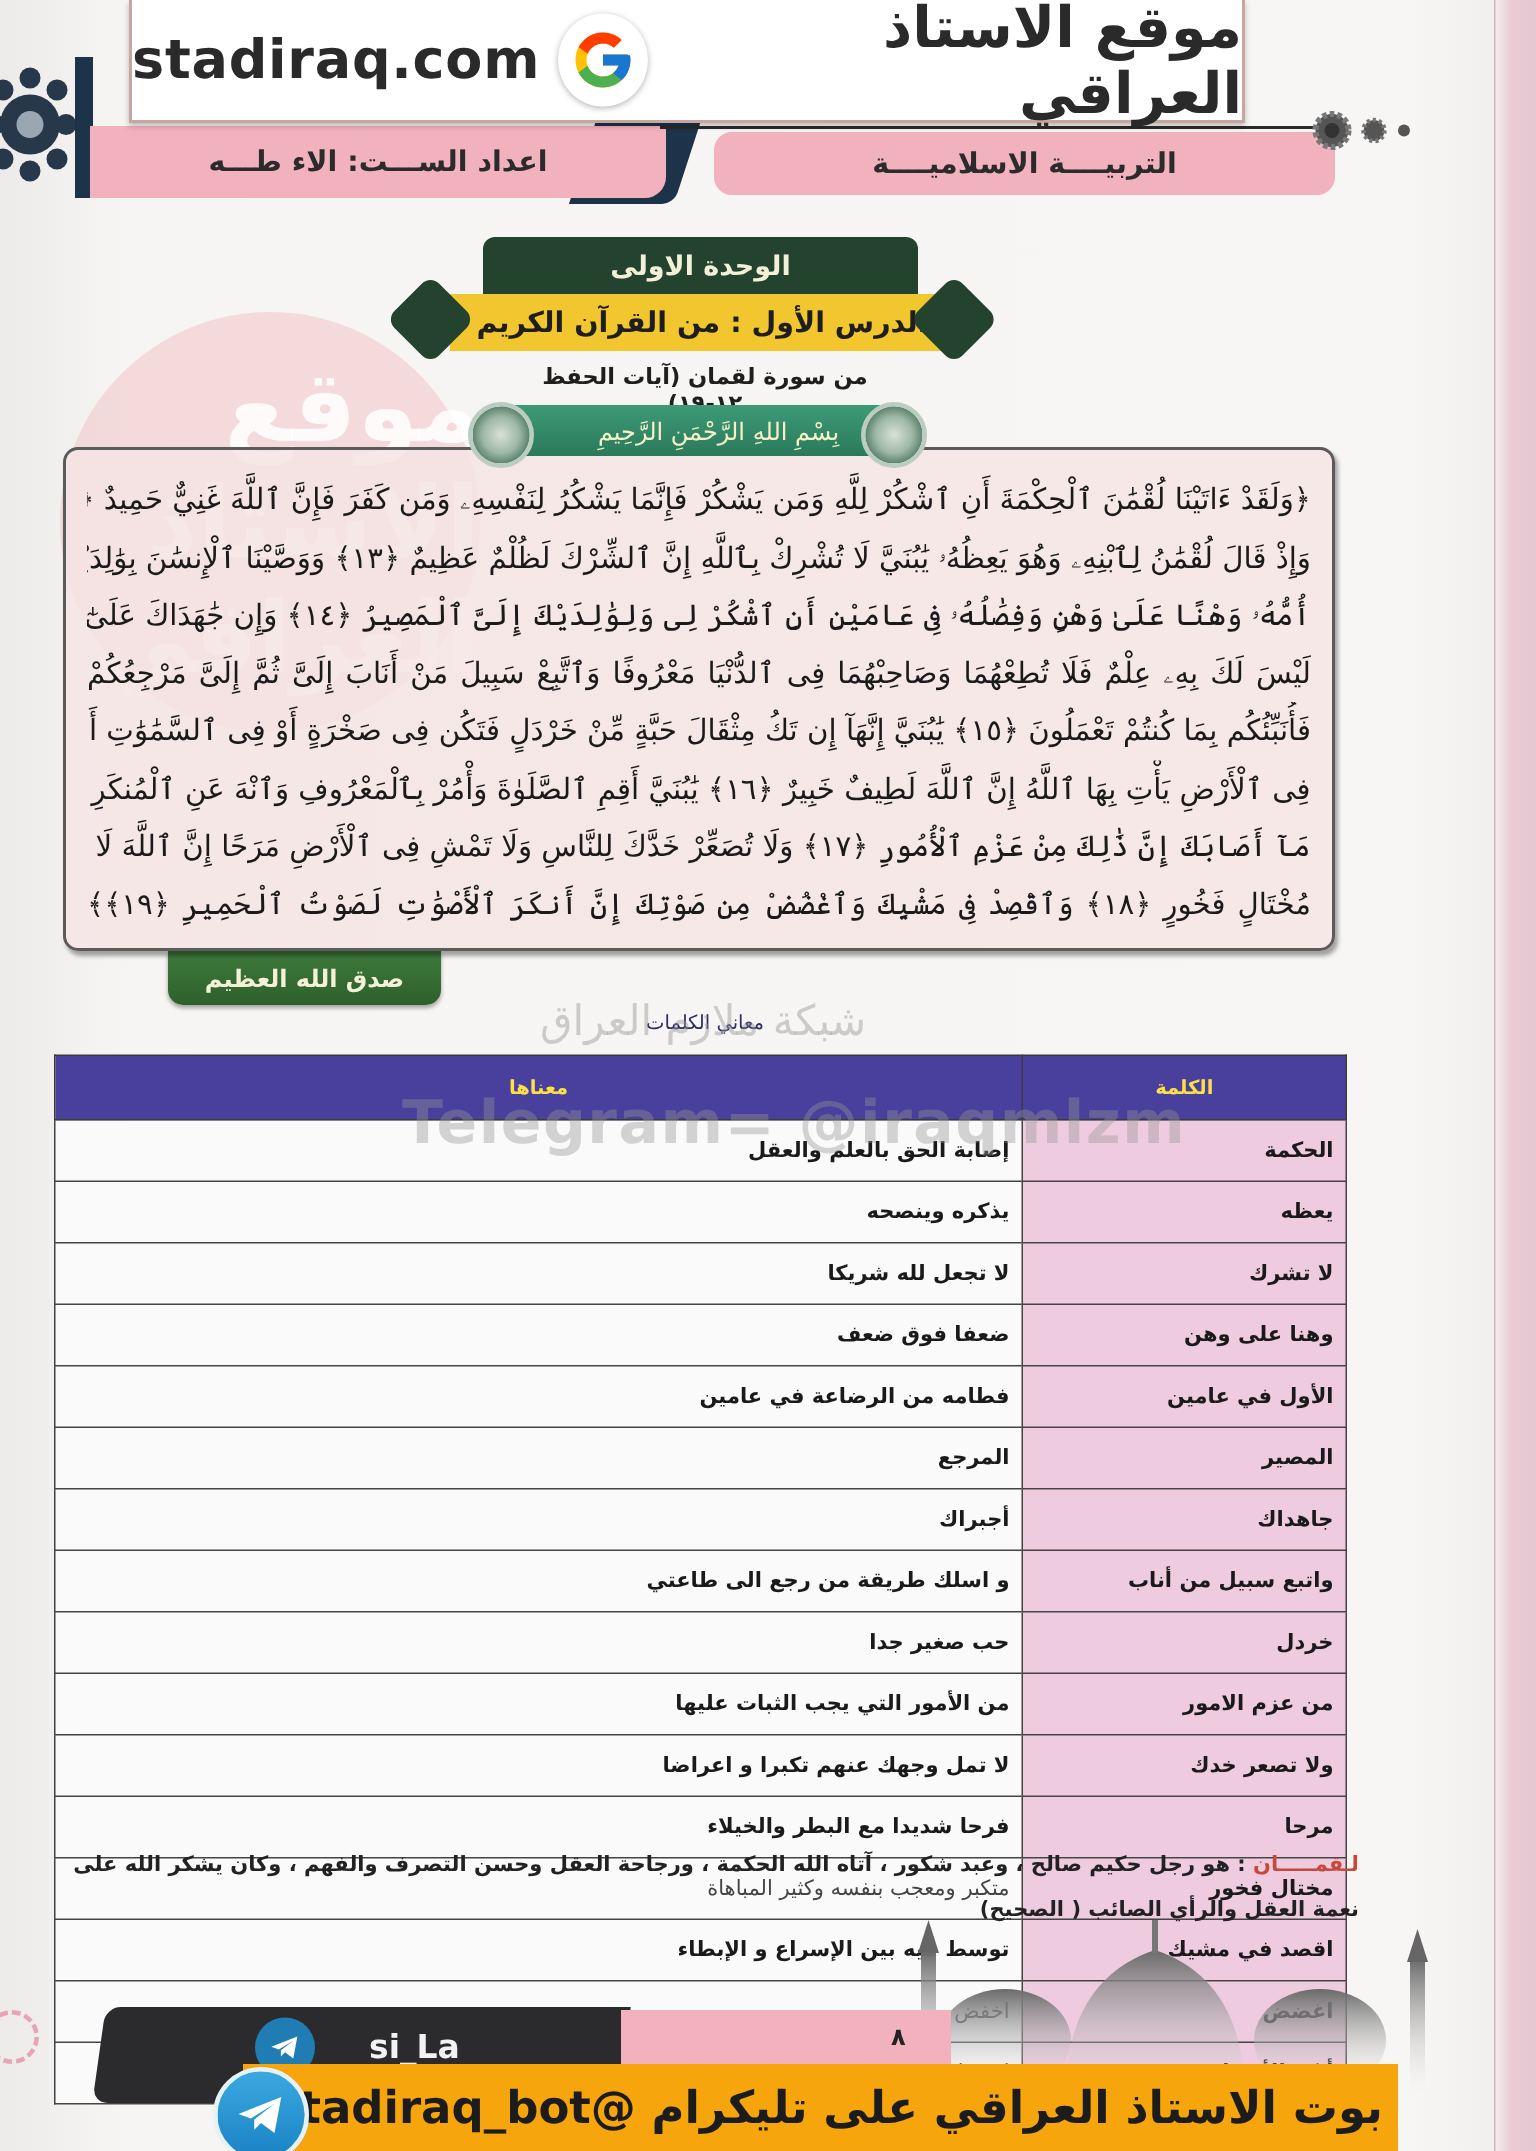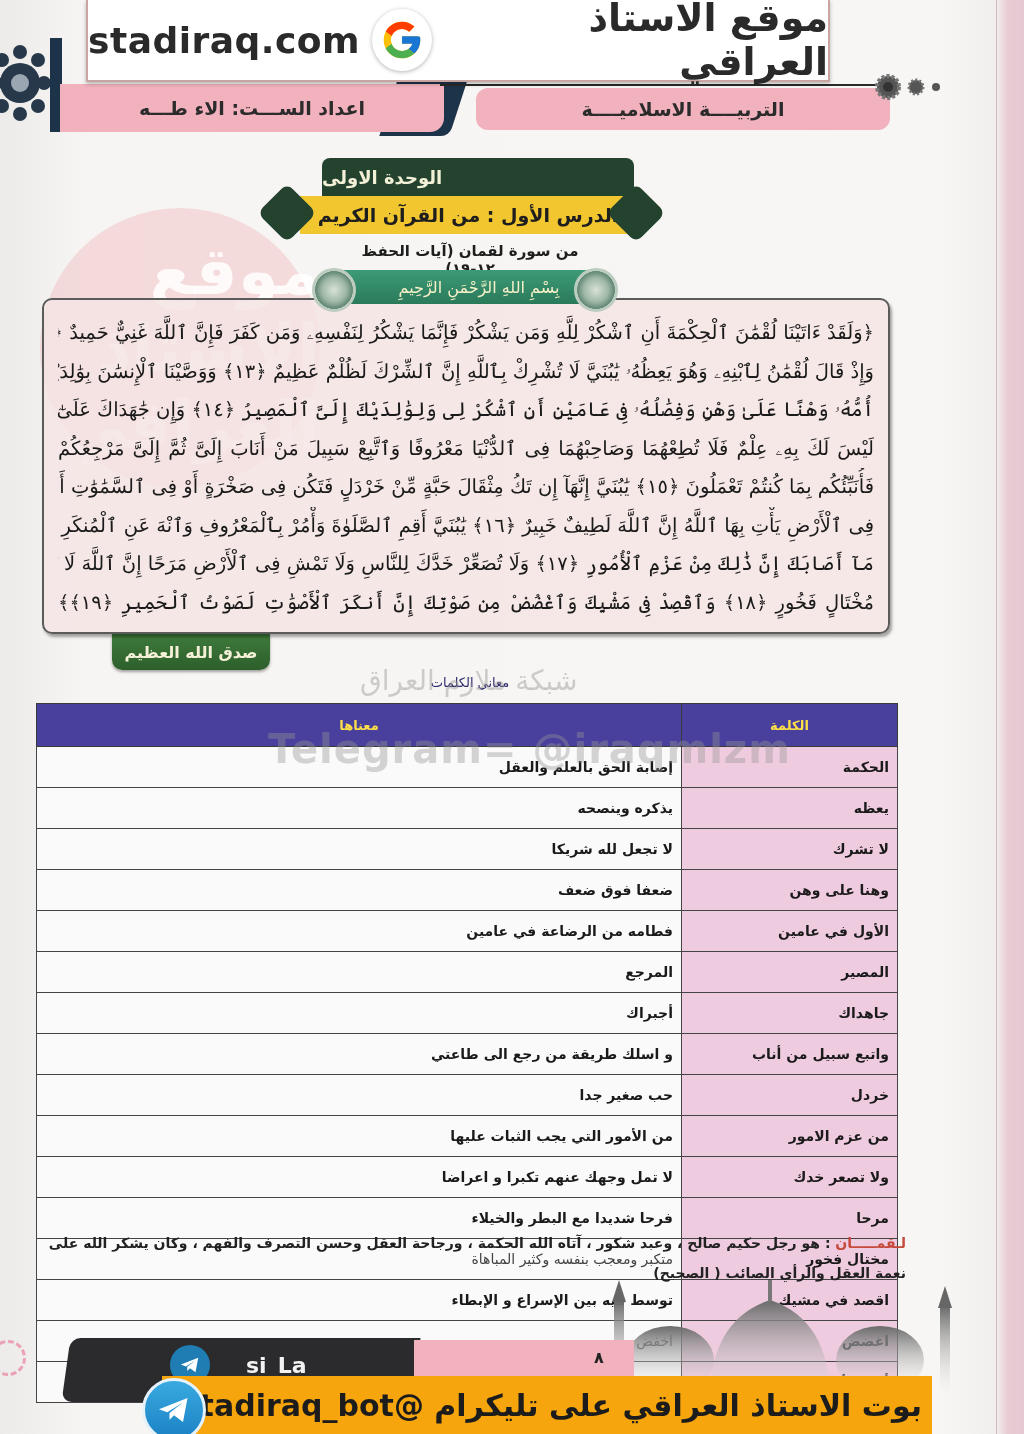--- a/index.html
+++ b/index.html
@@ -36,23 +36,23 @@
   .right-ornament { position: absolute; left: 872px; top: 70px; width: 80px; height: 34px; }
   .header-rule { position: absolute; left: 440px; top: 84px; width: 440px; height: 2px; background: #2a2a2a; }
 
   
   .wm-circle { position: absolute; left: 40px; top: 208px; width: 280px; height: 280px; border-radius: 50%;
                background: rgba(238, 170, 175, 0.35); display: flex; align-items: center; justify-content: center;
                z-index: 0; }
   .wm-circle span { font-weight: bold; font-size: 66px; color: rgba(255,255,255,0.85); direction: rtl; }
 
   
-  .unit-title { position: absolute; left: 322px; top: 158px; width: 312px; height: 38px;
+  .unit-title { position: absolute; left: 322px; top: 158px; width: 290px; height: 38px;
                 background: #24432f; border-radius: 8px 8px 0 0;
-                display: flex; align-items: center; justify-content: flex-start; z-index: 2; }
+                display: flex; align-items: center; justify-content: center; z-index: 2; }
   .unit-title span { color: #f3f0d8; font-weight: bold; font-size: 18px; direction: rtl; }
   .lesson-band { position: absolute; left: 300px; top: 196px; width: 336px; height: 38px;
                  background: #f2c62e; display: flex; align-items: center; justify-content: center; z-index: 2; }
   .lesson-band span { color: #1e1e1e; font-weight: bold; font-size: 19px; direction: rtl; }
   .diamond { position: absolute; width: 42px; height: 42px; background: #24432f; transform: rotate(45deg); border-radius: 8px; z-index: 3; }
   .diamond.l { left: 266px; top: 192px; }
   .diamond.r { left: 615px; top: 192px; }
 
   .surah-ref { position: absolute; left: 340px; top: 242px; width: 260px; text-align: center;
                font-weight: bold; font-size: 15px; direction: rtl; color: #1e1e1e; z-index: 2; }
@@ -67,21 +67,21 @@
   .rosette.l { left: 312px; top: 268px; }
   .rosette.r { left: 574px; top: 268px; }
 
   
   .quran-box { position: absolute; left: 42px; top: 298px; width: 848px; height: 336px;
                background: rgba(245, 228, 228, 0.82); border: 2px solid #5b5b5b; border-radius: 10px;
                box-shadow: 2px 3px 3px rgba(0,0,0,0.35); padding: 14px 14px 10px 14px; z-index: 1; }
   .quran-line { direction: rtl; font-family: "DejaVu Serif", serif; font-size: 19.5px; line-height: 38.5px;
                 height: 38.5px; white-space: nowrap; overflow: hidden; text-align: justify; text-align-last: justify; color: #1a1a1a; }
 
-  .sadaq { position: absolute; left: 112px; top: 634px; width: 158px; height: 36px;
+  .sadaq { position: absolute; left: 112px; top: 634px; width: 182px; height: 36px;
            background: linear-gradient(180deg, #3e7a3b 0%, #2d5f2b 100%); border-radius: 0 0 10px 10px;
            display: flex; align-items: center; justify-content: center; box-shadow: 0 2px 3px rgba(0,0,0,0.35); }
   .sadaq span { color: #f5f1d8; font-weight: bold; font-size: 16px; direction: rtl; }
 
   .network-wm { position: absolute; left: 360px; top: 664px; font-size: 28px; color: rgba(150,150,150,0.45); direction: rtl; z-index: 6; }
   .telegram-wm { position: absolute; left: 268px; top: 726px; font-size: 40px; font-weight: bold; color: rgba(150,150,150,0.4); z-index: 6; letter-spacing: 1px; }
 
   .vocab-title { position: absolute; left: 380px; top: 675px; width: 180px; text-align: center;
                  font-size: 13px; color: #2c2a6b; direction: rtl; }
 

